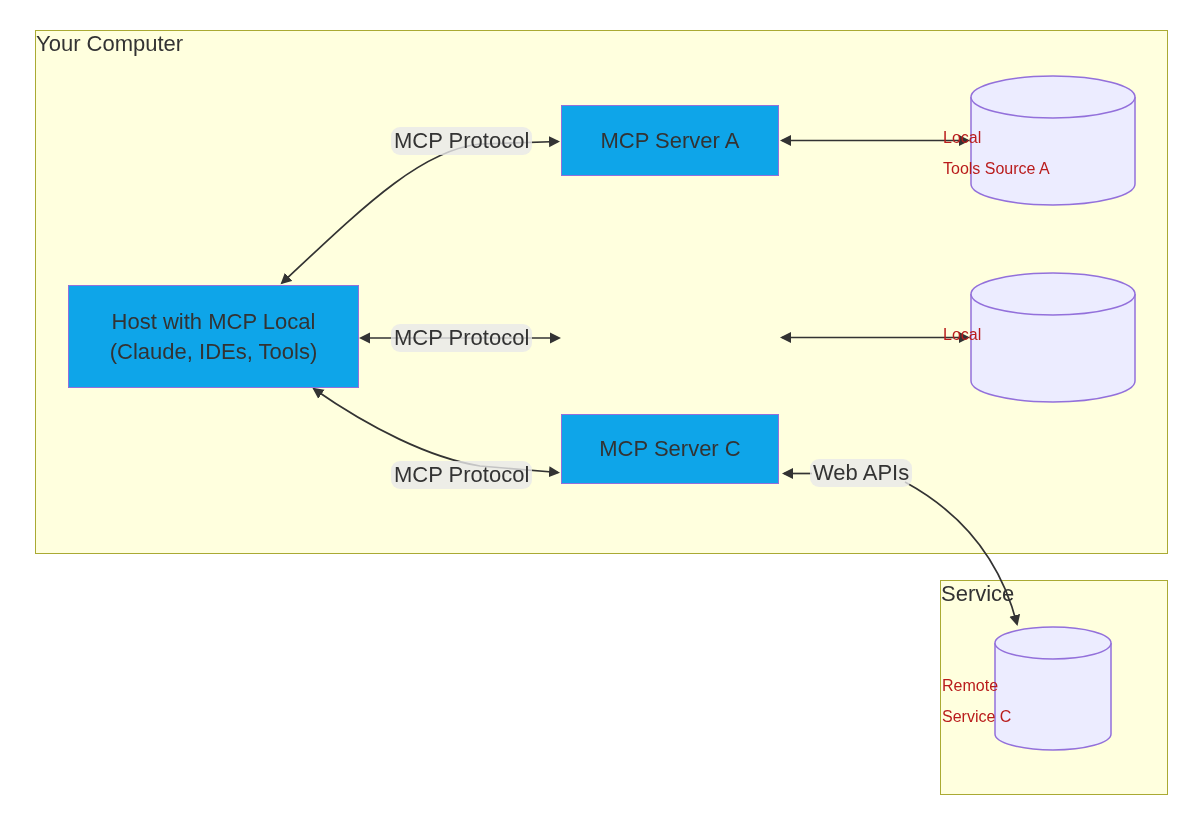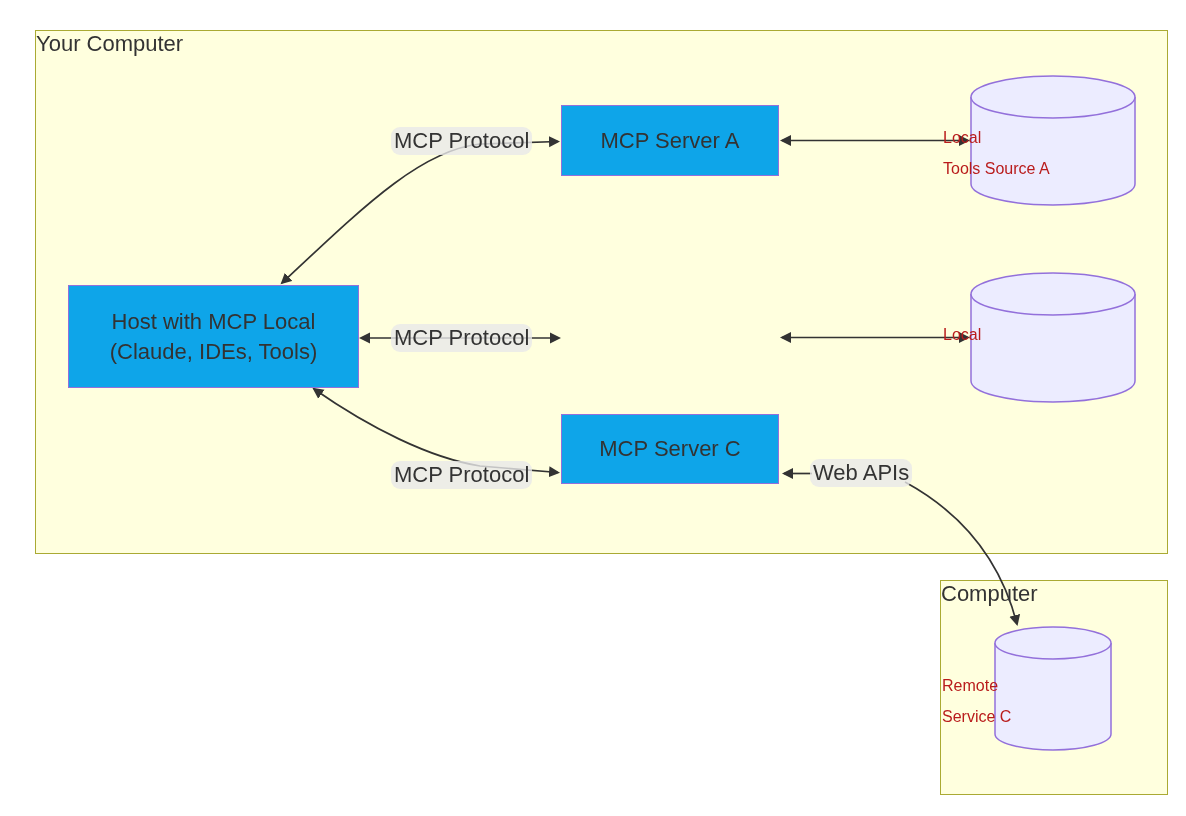--- a/index.html
+++ b/index.html
@@ -82,21 +82,21 @@
 </style>
 </head>
 <body>
 
 <div class="canvas">
 
   <div class="cluster" id="cluster-your-computer">
     <div class="cluster-title">Your Computer</div>
   </div>
   <div class="cluster" id="cluster-internet">
-    <div class="cluster-title">Computer</div>
+    <div class="cluster-title">Service</div>
   </div>
 
   <svg class="svg-layer" viewBox="0 0 1186 816" xmlns="http://www.w3.org/2000/svg">
     <defs>
       <marker id="arrow" viewBox="0 0 12 12" refX="9" refY="6" markerWidth="12" markerHeight="12" markerUnits="userSpaceOnUse" orient="auto-start-reverse">
         <path d="M0,0.5 L11,6 L0,11.5 Z" fill="#333333"></path>
       </marker>
     </defs>
 
     <path d="M 282,283 C 360,210 420,150 480,144 L 558,141.5" fill="none" stroke="#333333" stroke-width="1.7" marker-start="url(#arrow)" marker-end="url(#arrow)"></path>

